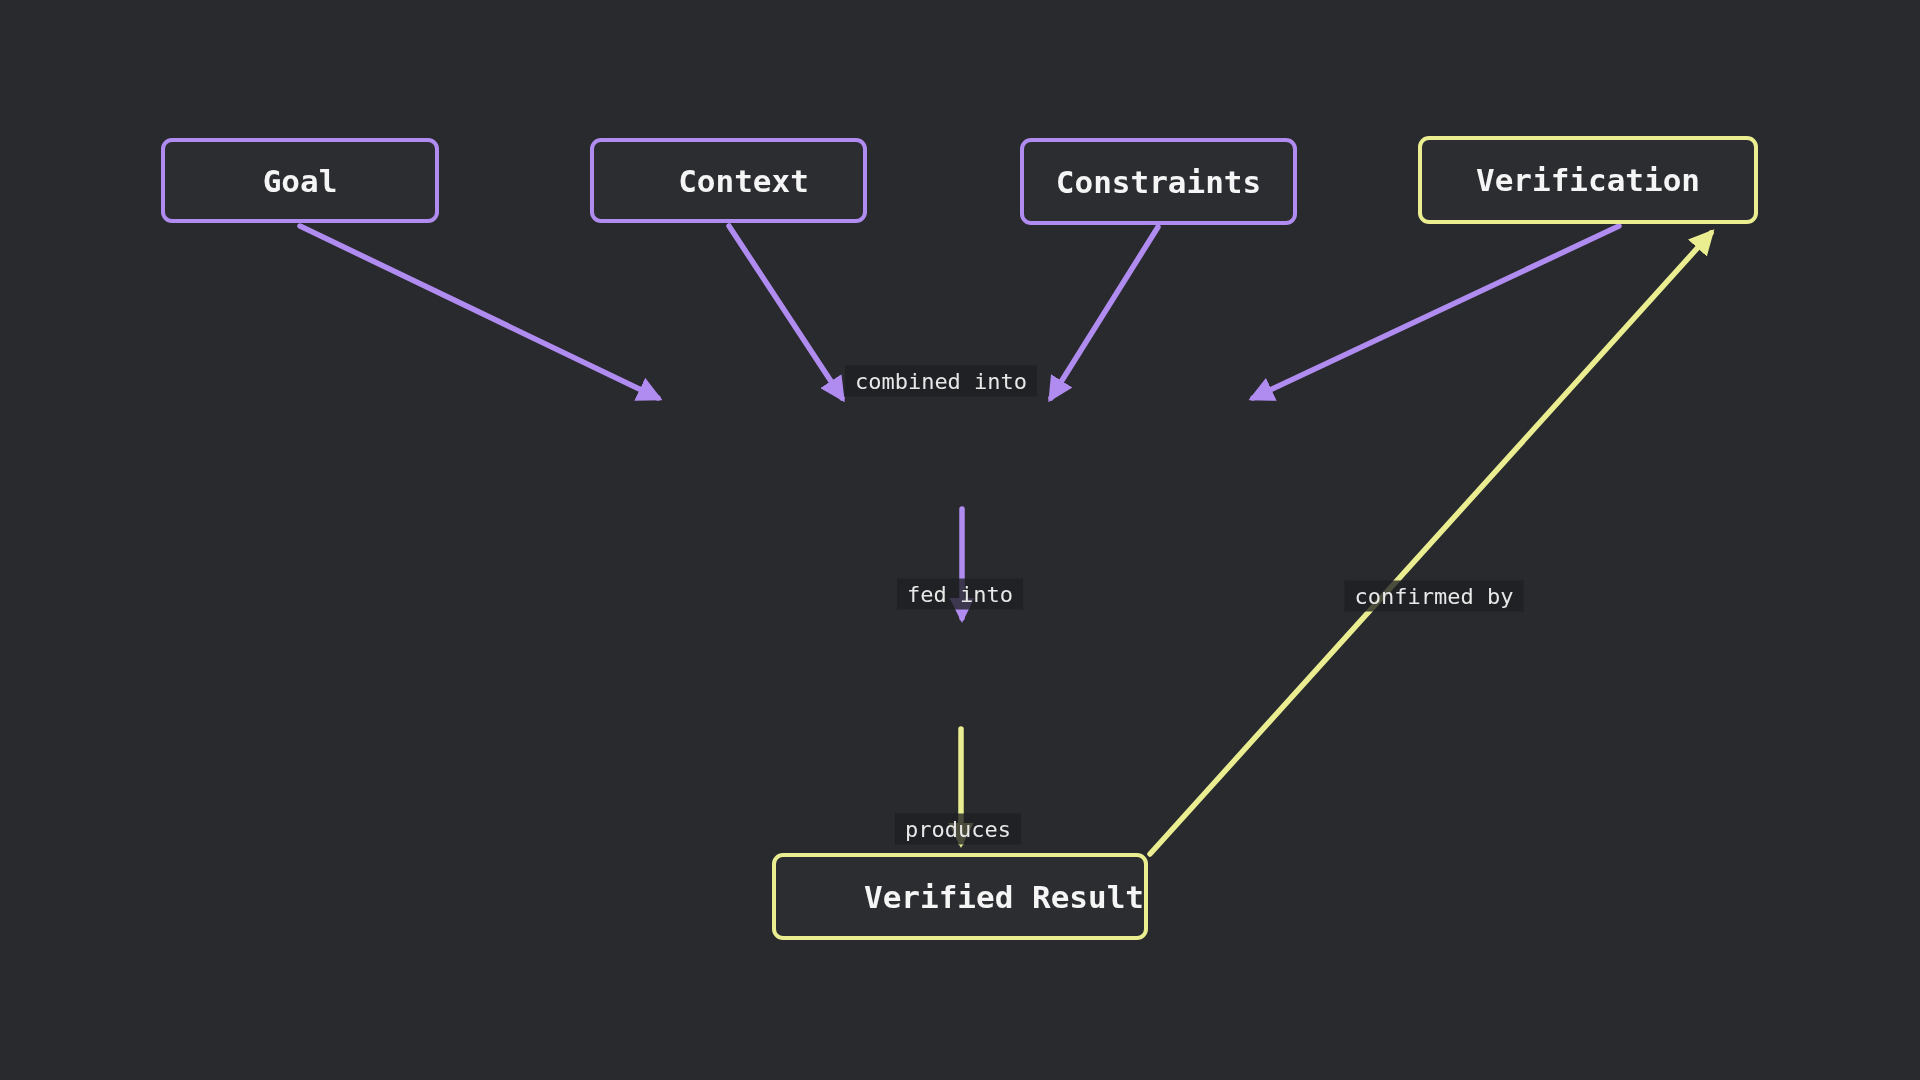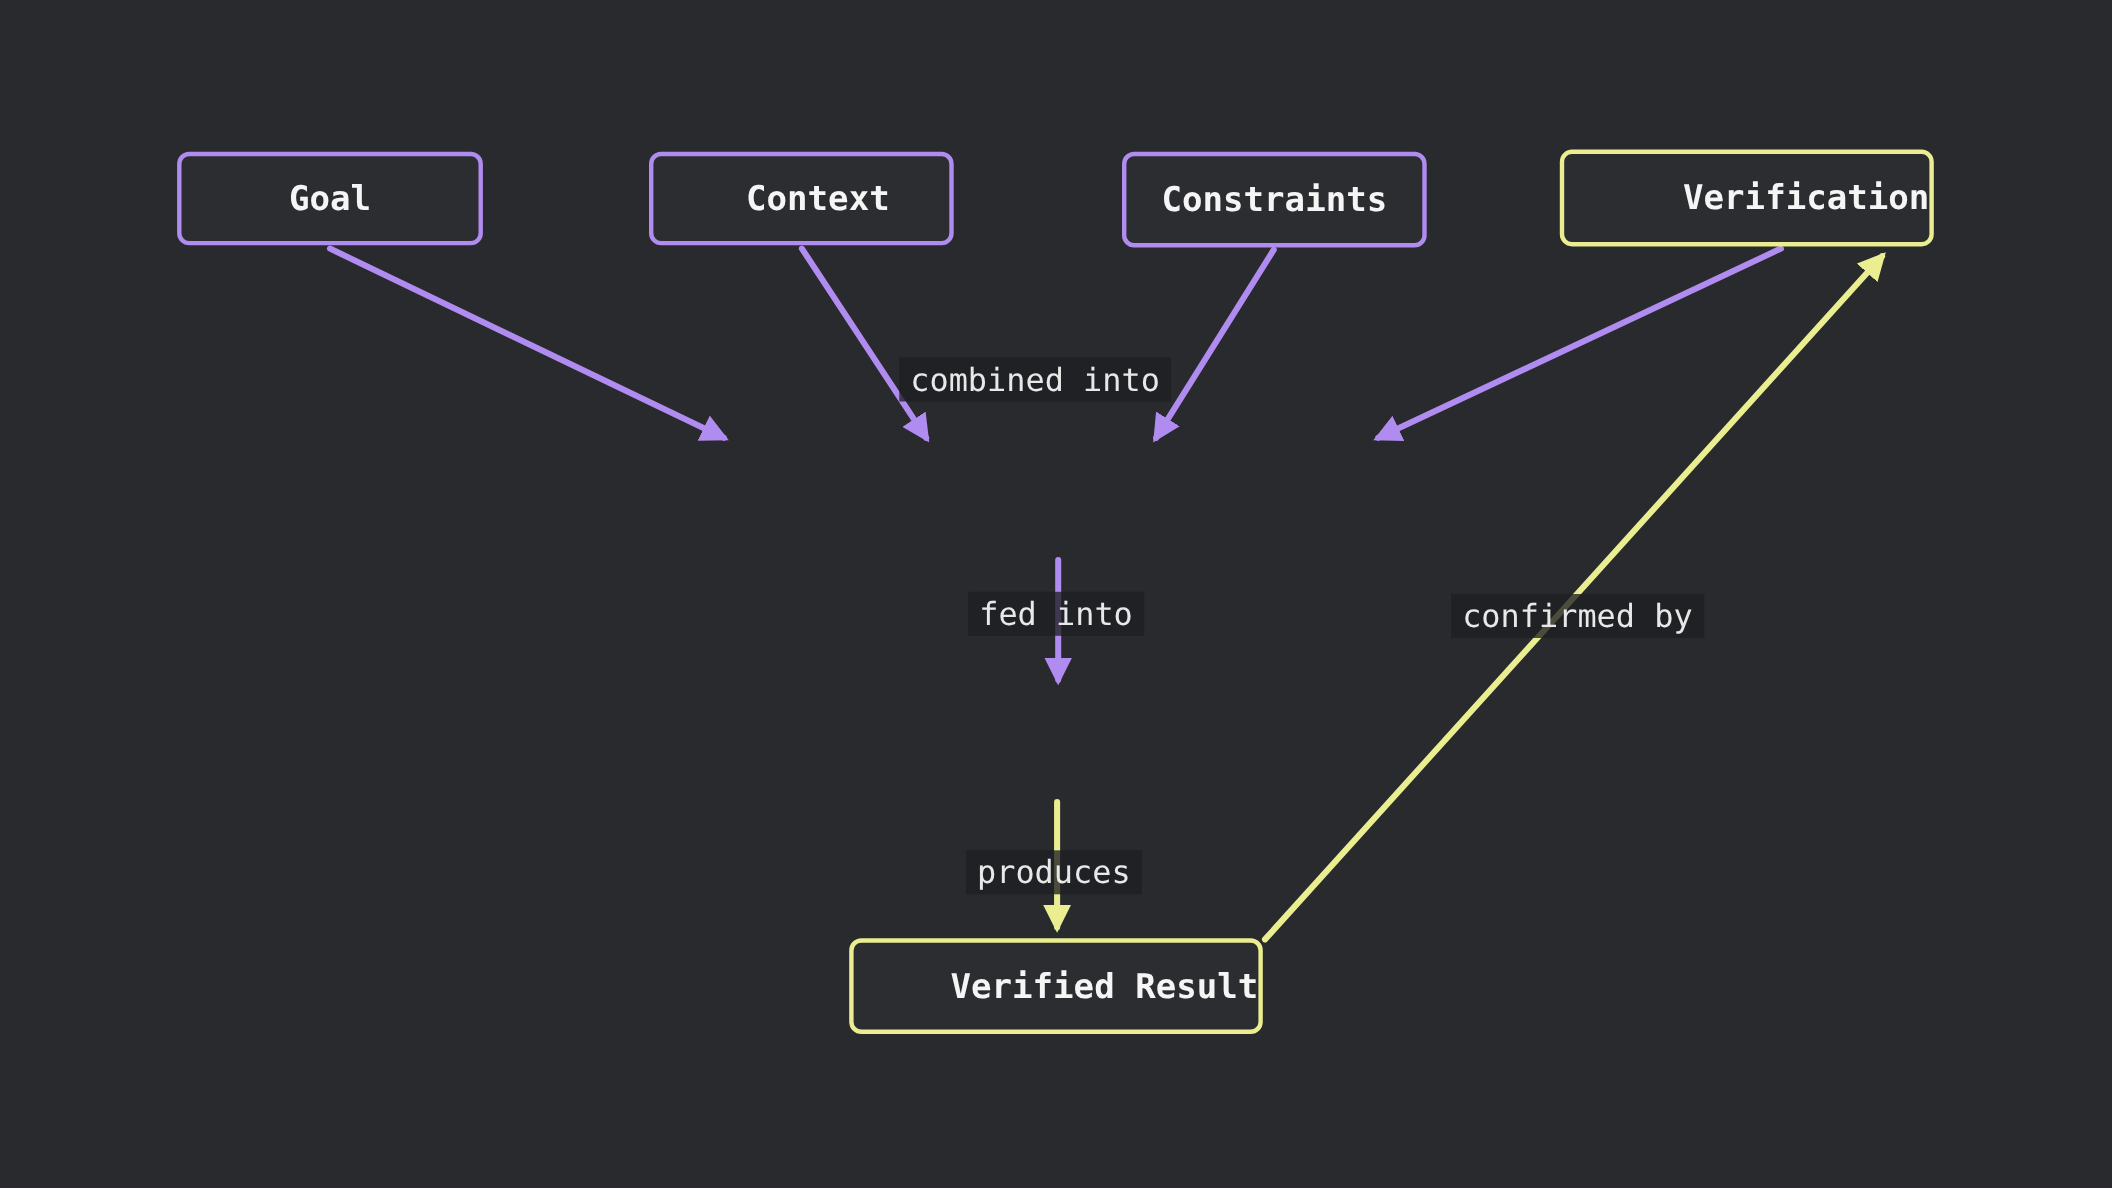--- a/index.html
+++ b/index.html
@@ -35,24 +35,25 @@
     font-size:31px;font-weight:bold;
     white-space:nowrap;
     z-index:2;
   }
   .node.yellow-border{border-color:var(--yellow,#eaee90);}
   .edge-label{
     position:absolute;
     transform:translate(-50%,-50%);
     background:var(--label-bg,rgba(30,31,34,0.78));
     color:var(--label-text,#e8e8e8);
-    font-size:29px;font-weight:normal;
+    font-size:22px;font-weight:normal;
     padding:3px 10px;
     white-space:nowrap;
     z-index:3;
+    margin-top:36px;
   }
 </style>
 </head>
 <body>
 
 <div class="canvas">
 
   <svg class="edges" width="1920" height="1080" viewBox="0 0 1920 1080" aria-hidden="true">
     <defs>
       <marker id="arrow-purple" viewBox="0 0 10 10" refX="8" refY="5" markerWidth="4.6" markerHeight="4.6" orient="auto">
@@ -77,21 +78,21 @@
   </div>
 
   <div class="node" style="left:590px;top:138px;width:277px;height:85px;padding-left:30px;">
     <span>Context</span>
   </div>
 
   <div class="node" style="left:1020px;top:138px;width:277px;height:87px;">
     <span>Constraints</span>
   </div>
 
-  <div class="node yellow-border" style="left:1418px;top:136px;width:340px;height:88px;justify-content:flex-end;">
+  <div class="node yellow-border" style="left:1418px;top:136px;width:340px;height:88px;">
     <span>Verification</span>
   </div>
 
 
 
   <div class="node yellow-border" style="left:772px;top:853px;width:376px;height:87px;justify-content:flex-end;">
     <span>Verified Result</span>
   </div>
 
   <div class="edge-label" style="left:941px;top:345px;">combined into</div>

